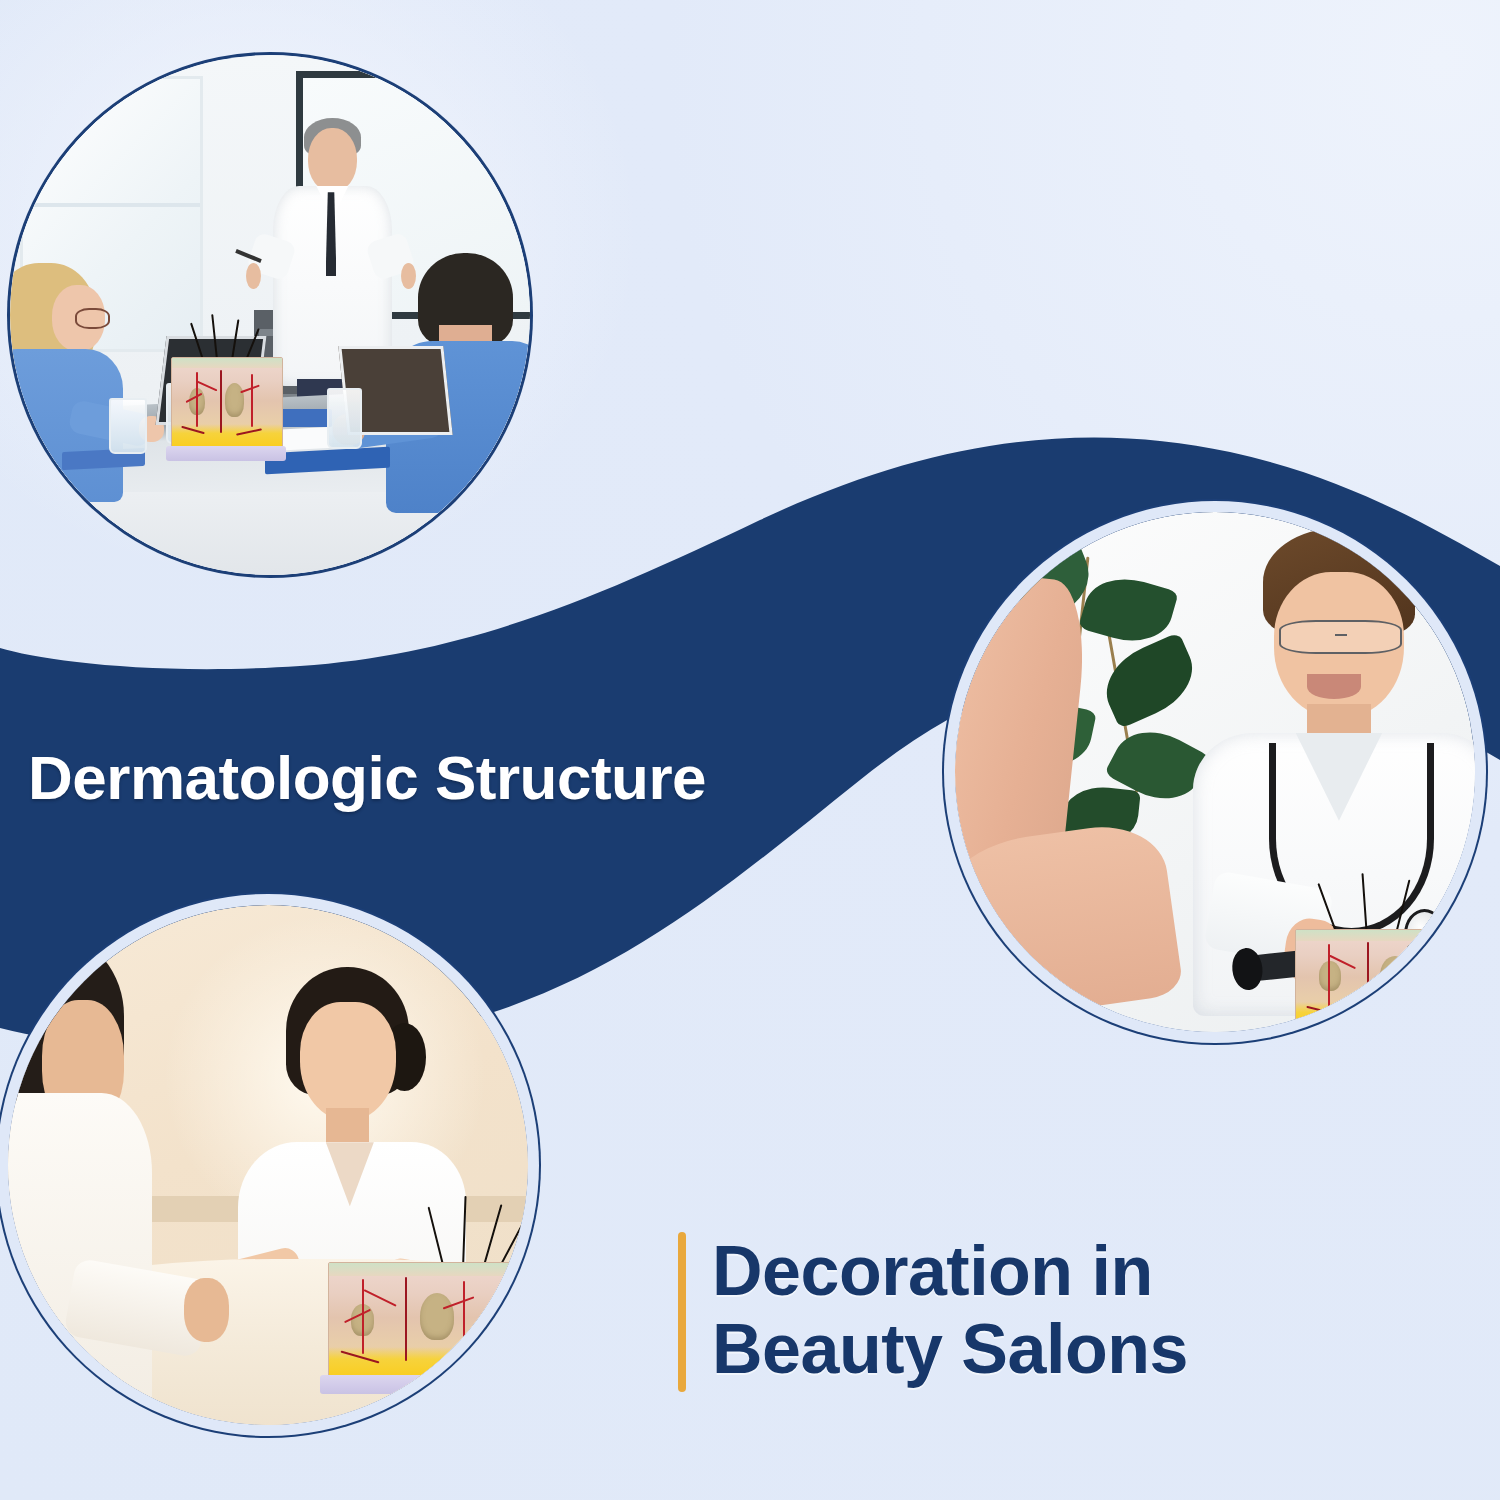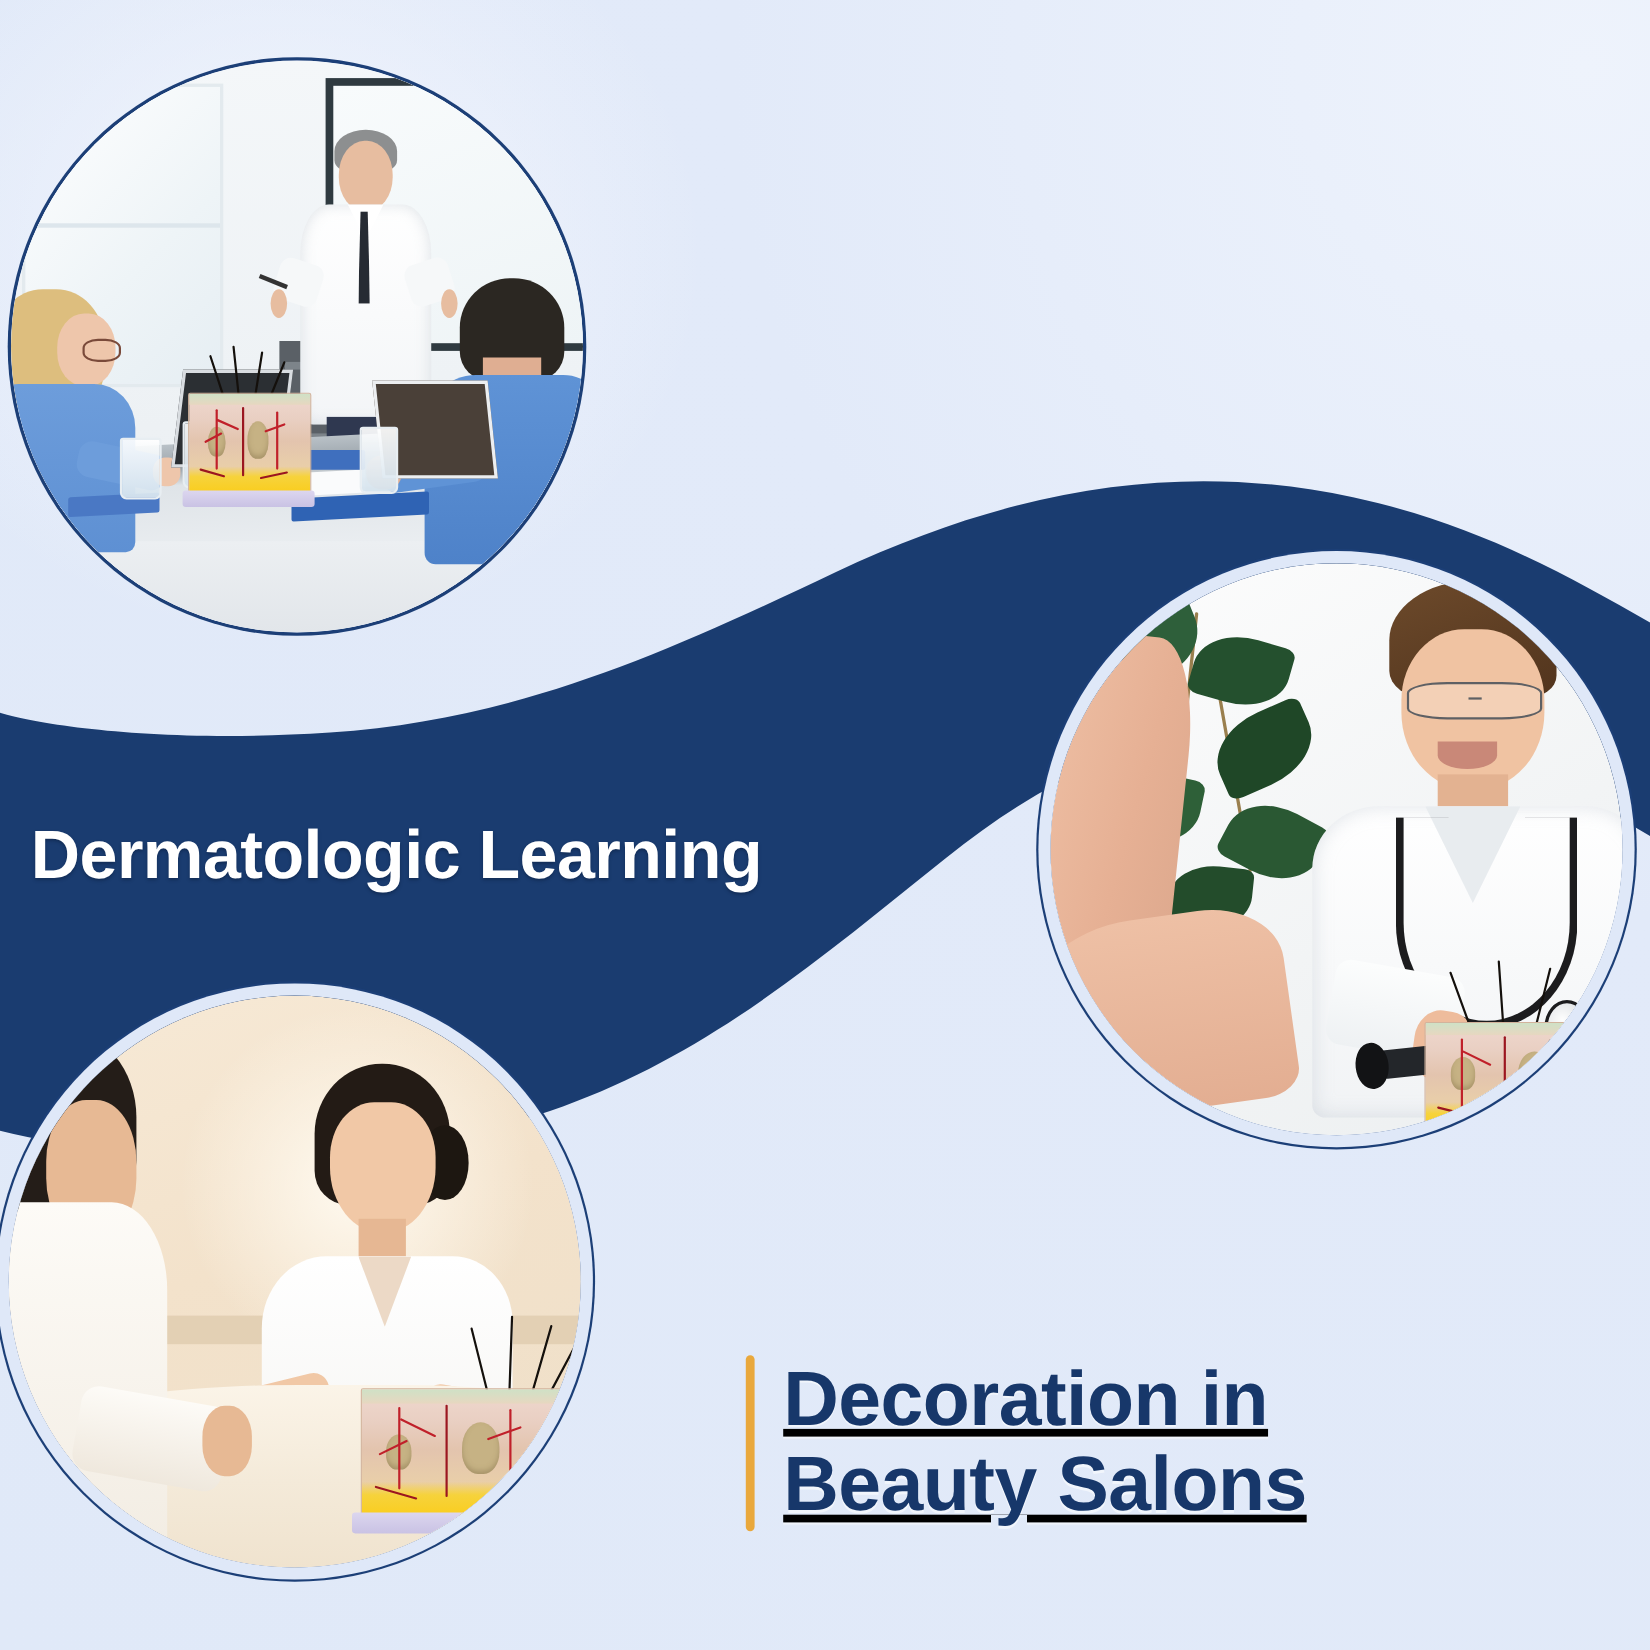--- a/index.html
+++ b/index.html
@@ -198,21 +198,21 @@
                C 930,440 1080,420 1230,452
                C 1340,476 1420,520 1500,566
                L1500,760
                C 1400,700 1300,664 1190,660
                C 1060,655 960,700 860,780
                C 740,876 640,962 500,1010
                C 330,1068 140,1062 0,1028 Z" fill="#1a3c70"></path>
     </svg>
   </div>
 
-  <div class="band-title" style="left:28px;top:742px;">Dermatologic Learning</div>
+  <div class="band-title" style="left:28px;top:742px;">Dermatologic Structure</div>
 
   <div class="photo ring-navy" style="left:10px;top:55px;width:520px;height:520px;">
     <div class="inner">
       <div class="scene">
         <div class="s1-wall"></div>
         <div class="s1-window"></div>
         <div class="s1-board"></div>
         <div class="s1-cab">
             <i style="top:14%"></i>
             <i style="top:38%"></i>
@@ -396,19 +396,19 @@
             <div class="v2" style="left:6%;top:82%;width:22%;height:2px;transform:rotate(16deg);"></div>
             <div class="v2" style="left:60%;top:84%;width:24%;height:2px;transform:rotate(-12deg);"></div>
           </div>
           <div class="base"></div>
         </div>
       </div>
     </div>
   </div>
 
 
-  <div class="heading" style="left:678px;top:1232px;height:160px;text-decoration:underline;">
+  <div class="heading" style="left:678px;top:1232px;height:160px;">
     <div class="accent"></div>
     <div class="htext">Decoration in
 Beauty Salons</div>
   </div>
 
 </div>
 
 </body></html>

